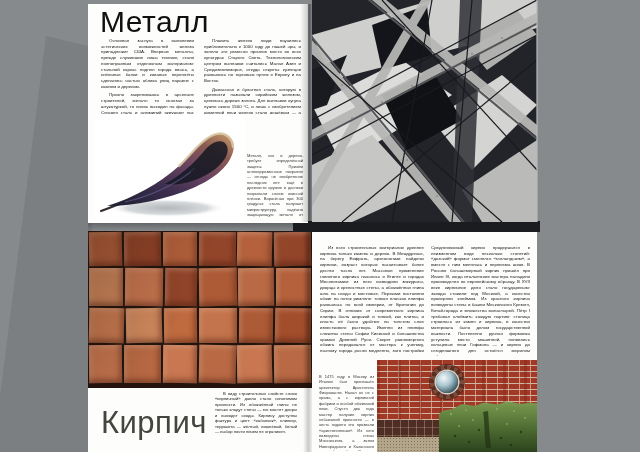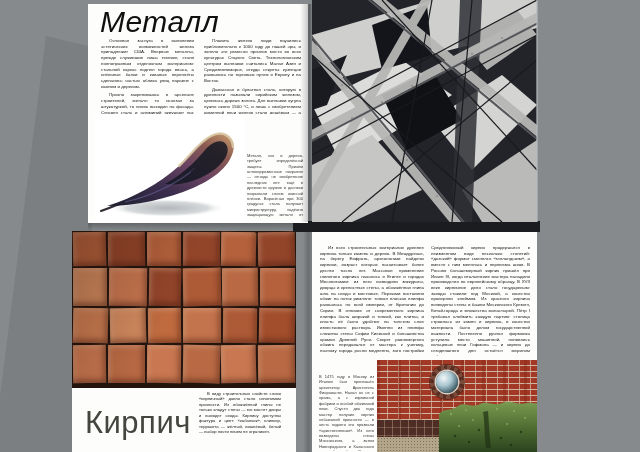--- a/index.html
+++ b/index.html
@@ -10,35 +10,35 @@
   .abs{position:absolute;}
 
   
   .wedge{left:0;top:0;width:100px;height:452px;background:#7b7f82;
          clip-path:polygon(46px 36px,92px 47px,92px 452px,0px 452px,0px 396px);}
 
   
   .page{background:#fdfdfc;}
   .page-metal-left{left:88px;top:4px;width:220px;height:219px;}
   .page-steel{left:312px;top:0;width:225px;height:222px;background:#2a2b2f;overflow:hidden;}
-  .page-brick-left{left:72px;top:231px;width:224px;height:221px;overflow:hidden;}
+  .page-brick-left{left:88px;top:231px;width:224px;height:221px;overflow:hidden;}
   .page-brick-right{left:312px;top:230px;width:225px;height:222px;overflow:hidden;}
 
   
   .shadow-under-left{left:88px;top:222px;width:214px;height:9px;
      background:linear-gradient(to bottom,rgba(55,60,63,.50),rgba(0,0,0,0));}
   .band-dark{left:293px;top:221px;width:247px;height:11px;background:#1a1c1f;}
   .gutter-top{left:300px;top:4px;width:12px;height:218px;
      background:linear-gradient(to right,rgba(0,0,0,0),rgba(0,0,0,.16) 55%,rgba(0,0,0,.30) 80%,rgba(0,0,0,.05));}
   .gutter-bottom{left:303px;top:230px;width:9px;height:222px;
      background:linear-gradient(to right,rgba(0,0,0,0),rgba(0,0,0,.20) 60%,rgba(0,0,0,.06));}
   .steel-right-edge{left:536px;top:0;width:2px;height:222px;background:#b7babc;opacity:.6;}
 
   
-  .headline{font-size:30px;color:#101010;letter-spacing:.5px;line-height:1;font-style:italic;}
+  .headline{font-size:30px;color:#101010;letter-spacing:.5px;line-height:1;}
   .headline-brick{font-size:31px;color:#45453f;letter-spacing:.5px;line-height:1;}
   .bodycol{font-size:4.4px;line-height:1.3;color:#202020;text-align:justify;overflow:hidden;}
   .bodycol p{margin:0 0 3px 0;}
   .ind{text-indent:8px;}
   .cap{font-size:4px;line-height:1.34;color:#383838;text-align:justify;overflow:hidden;}
 
   
   .feather-photo{left:7px;top:110px;width:150px;height:108px;background:#fff;}
 
   

